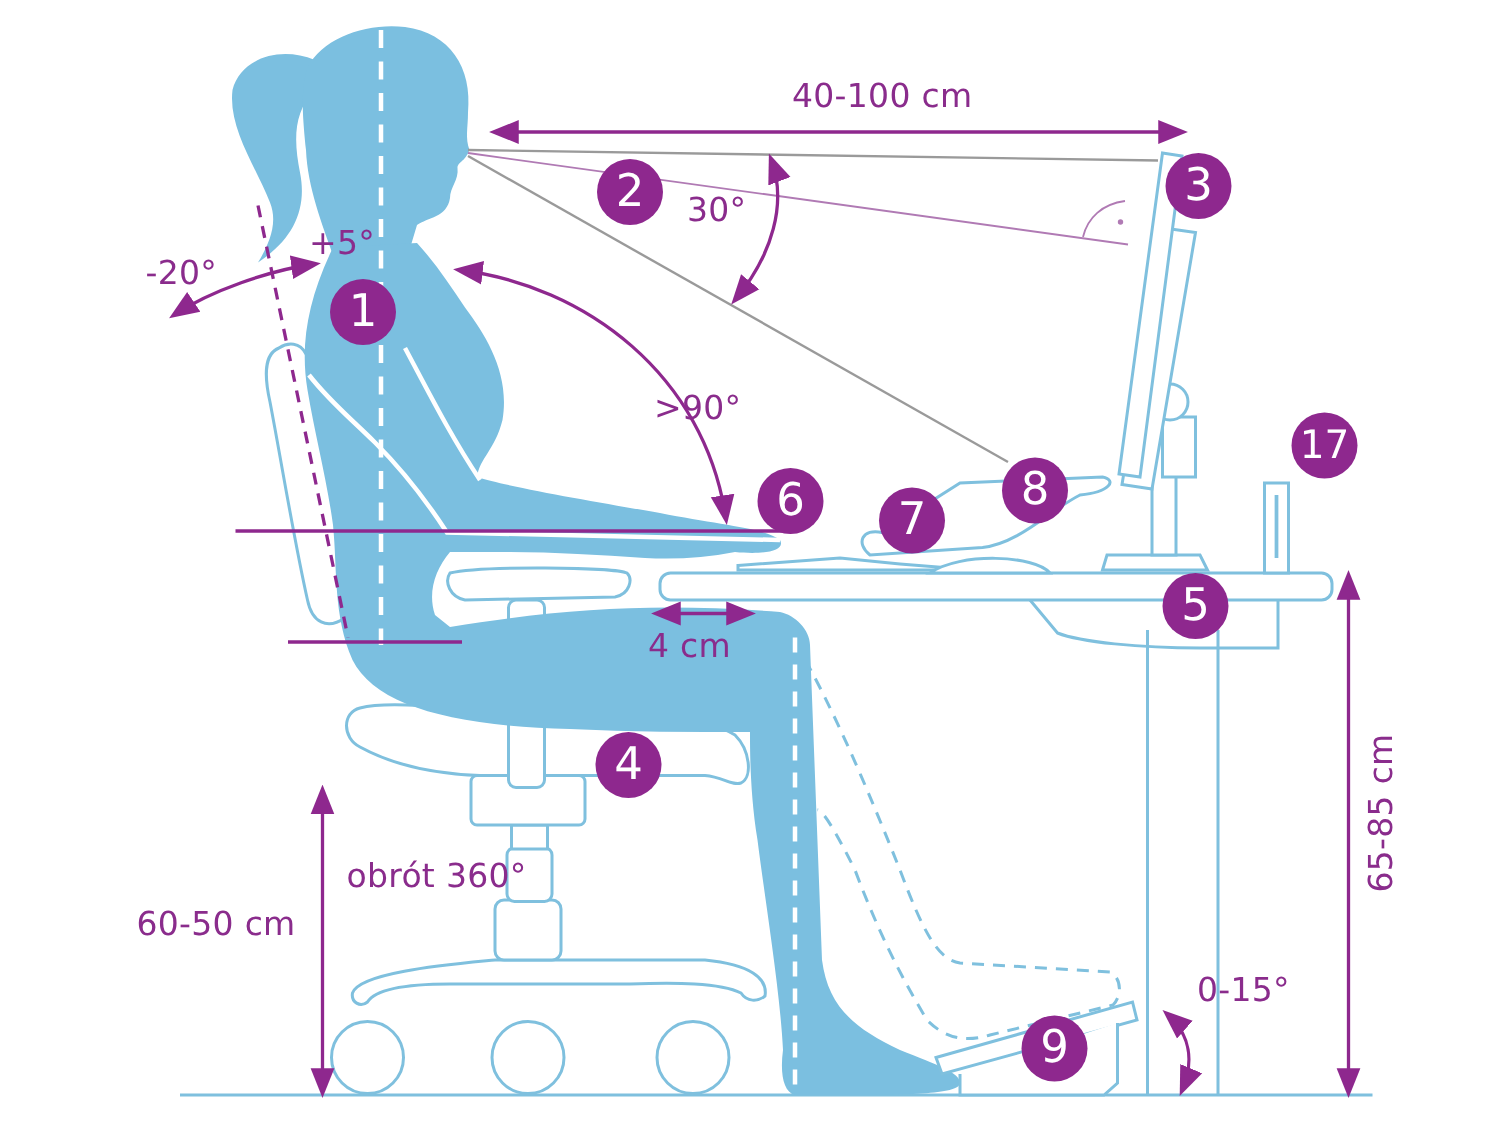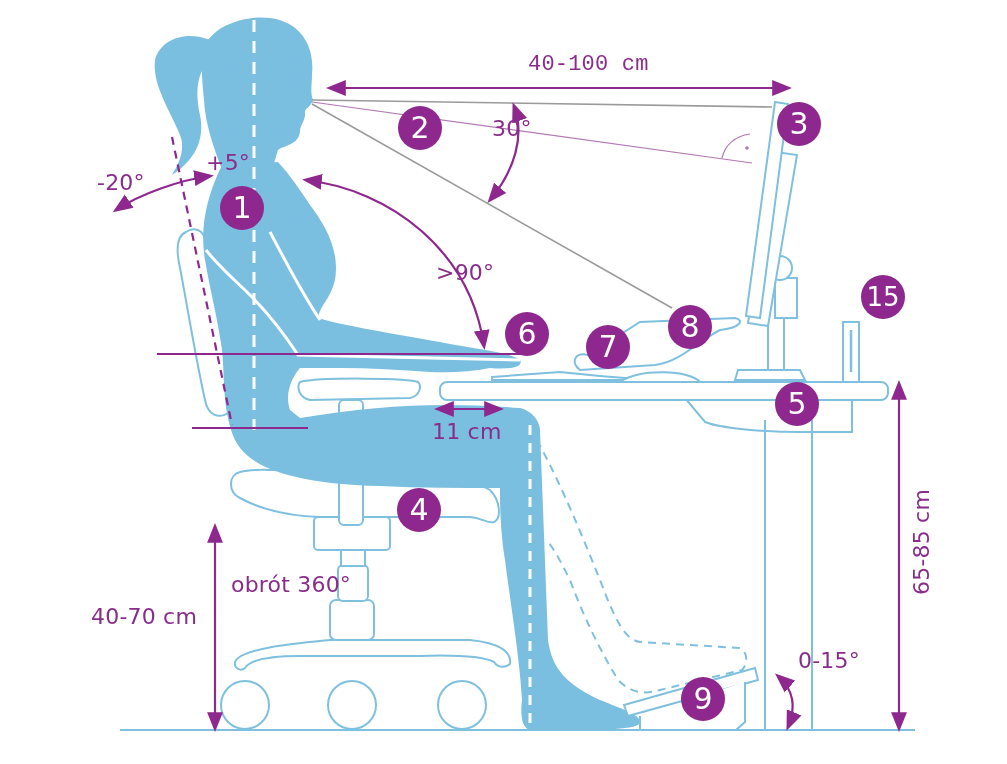--- a/index.html
+++ b/index.html
@@ -111,34 +111,34 @@
       <path d="M306,180 C390,190 470,250 484,346" marker-start="url(#arr)" marker-end="url(#arr)"></path>
       <line x1="157" y1="354" x2="530" y2="354"></line>
       <line x1="192" y1="428" x2="308" y2="428"></line>
       <line x1="438" y1="409" x2="500" y2="409" marker-start="url(#arr)" marker-end="url(#arr)"></line>
       <line x1="215" y1="527" x2="215" y2="728" marker-start="url(#arr)" marker-end="url(#arr)"></line>
       <line x1="899" y1="384" x2="899" y2="728" marker-start="url(#arr)" marker-end="url(#arr)"></line>
       <path d="M778,676 C794,690 796,708 788,727" marker-start="url(#arr)" marker-end="url(#arr)"></path>
     </g>
   </svg>
 
-  <div class="lbl" style="left:528px; top:54px;font-family:Liberation Mono, monospace;">40-100 cm</div>
-  <div class="lbl" style="left:458px; top:118px;margin-left:34px;">30°</div>
+  <div class="lbl" style="left:528px; top:54px;">40-100 cm</div>
+  <div class="lbl" style="left:458px; top:130px;">30°</div>
   <div class="lbl" style="left:97px; top:172px;">-20°</div>
   <div class="lbl" style="left:206px; top:152px;">+5°</div>
   <div class="lbl" style="left:396px; top:262px;margin-left:40px;">&gt;90°</div>
-  <div class="lbl" style="left:432px; top:421px;">11 cm</div>
+  <div class="lbl" style="left:432px; top:421px;">4 cm</div>
   <div class="lbl" style="left:231px; top:574px;">obrót 360°</div>
-  <div class="lbl" style="left:91px; top:606px;">40-70 cm</div>
+  <div class="lbl" style="left:91px; top:606px;">60-50 cm</div>
   <div class="lbl vert" style="left:911px; top:595px;">65-85 cm</div>
   <div class="lbl" style="left:798px; top:650px;">0-15°</div>
 
   <div class="badge" style="left:220px; top:186px;">1</div>
   <div class="badge" style="left:398px; top:106px;">2</div>
   <div class="badge" style="left:777px; top:102px;">3</div>
   <div class="badge" style="left:397px; top:488px;">4</div>
   <div class="badge" style="left:775px; top:382px;">5</div>
   <div class="badge" style="left:505px; top:312px;">6</div>
   <div class="badge" style="left:586px; top:325px;">7</div>
   <div class="badge" style="left:668px; top:305px;">8</div>
   <div class="badge" style="left:681px; top:677px;">9</div>
-  <div class="badge two" style="left:861px; top:275px;">15</div>
+  <div class="badge two" style="left:861px; top:275px;">17</div>
 </div>
 
 </body></html>

